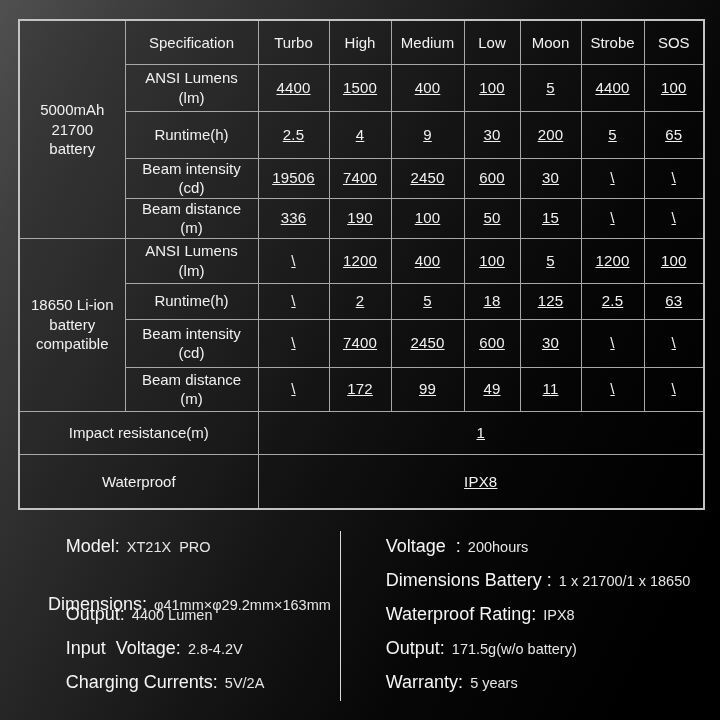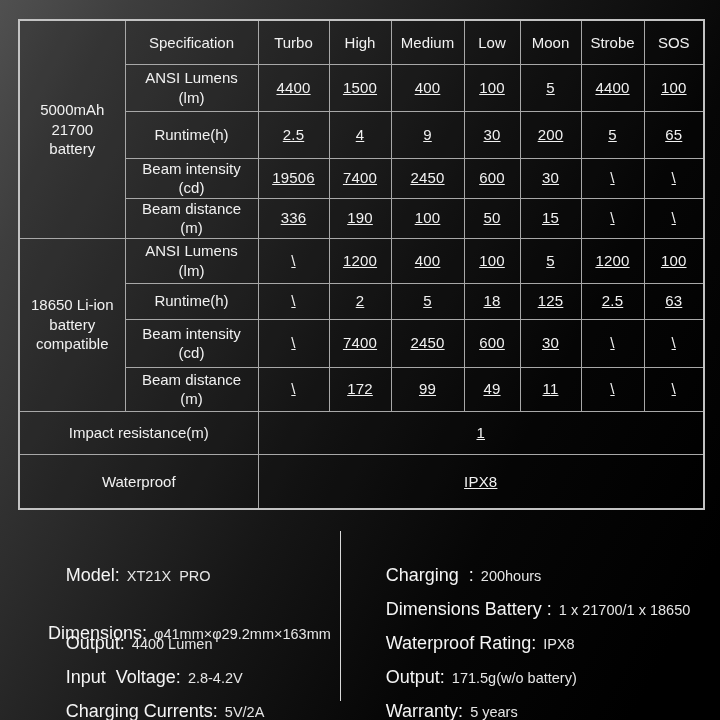--- a/index.html
+++ b/index.html
@@ -20,21 +20,21 @@
     text-align:center;vertical-align:middle;
     padding:0;font-size:15px;line-height:1.3;
     white-space:pre-line;color:#f1f1f1;
   }
   td.battery{font-size:15px;line-height:1.55;margin-left:28px;}
   td.rowlabel{font-size:15px;}
   td.hdr{font-size:15.5px;}
   td.val{font-size:15px;letter-spacing:0.2px;text-decoration:underline;}
   td.slash{font-size:16px;}
   
-  .details{position:absolute;top:539px;display:flex;flex-direction:column;gap:10px;}
+  .details{position:absolute;top:510px;display:flex;flex-direction:column;gap:10px;}
   .details-left{left:48px;width:290px;}
   .details-right{left:368px;width:335px;}
   .detail-item{height:24px;line-height:24px;white-space:pre-wrap;}
   .detail-label{font-size:18px;color:#f5f5f5;}
   .detail-value{font-size:14.5px;color:#e6e6e6;margin-left:7px;}
   .vdivider{position:absolute;left:340px;top:531px;width:1px;height:170px;background:#d9d9d9;}
 </style>
 </head>
 <body>
 
@@ -179,21 +179,21 @@
   <div class="detail-item">
     <span class="detail-label">Input  Voltage:</span><span class="detail-value">2.8-4.2V</span>
   </div>
   <div class="detail-item">
     <span class="detail-label">Charging Currents:</span><span class="detail-value">5V/2A</span>
   </div>
 </div>
 
 <div class="details details-right">
   <div class="detail-item">
-    <span class="detail-label">Charging  :</span><span class="detail-value">200hours</span>
+    <span class="detail-label">Voltage  :</span><span class="detail-value">200hours</span>
   </div>
   <div class="detail-item">
     <span class="detail-label">Dimensions Battery :</span><span class="detail-value">1 x 21700/1 x 18650</span>
   </div>
   <div class="detail-item">
     <span class="detail-label">Waterproof Rating:</span><span class="detail-value">IPX8</span>
   </div>
   <div class="detail-item">
     <span class="detail-label">Output:</span><span class="detail-value">171.5g(w/o battery)</span>
   </div>

